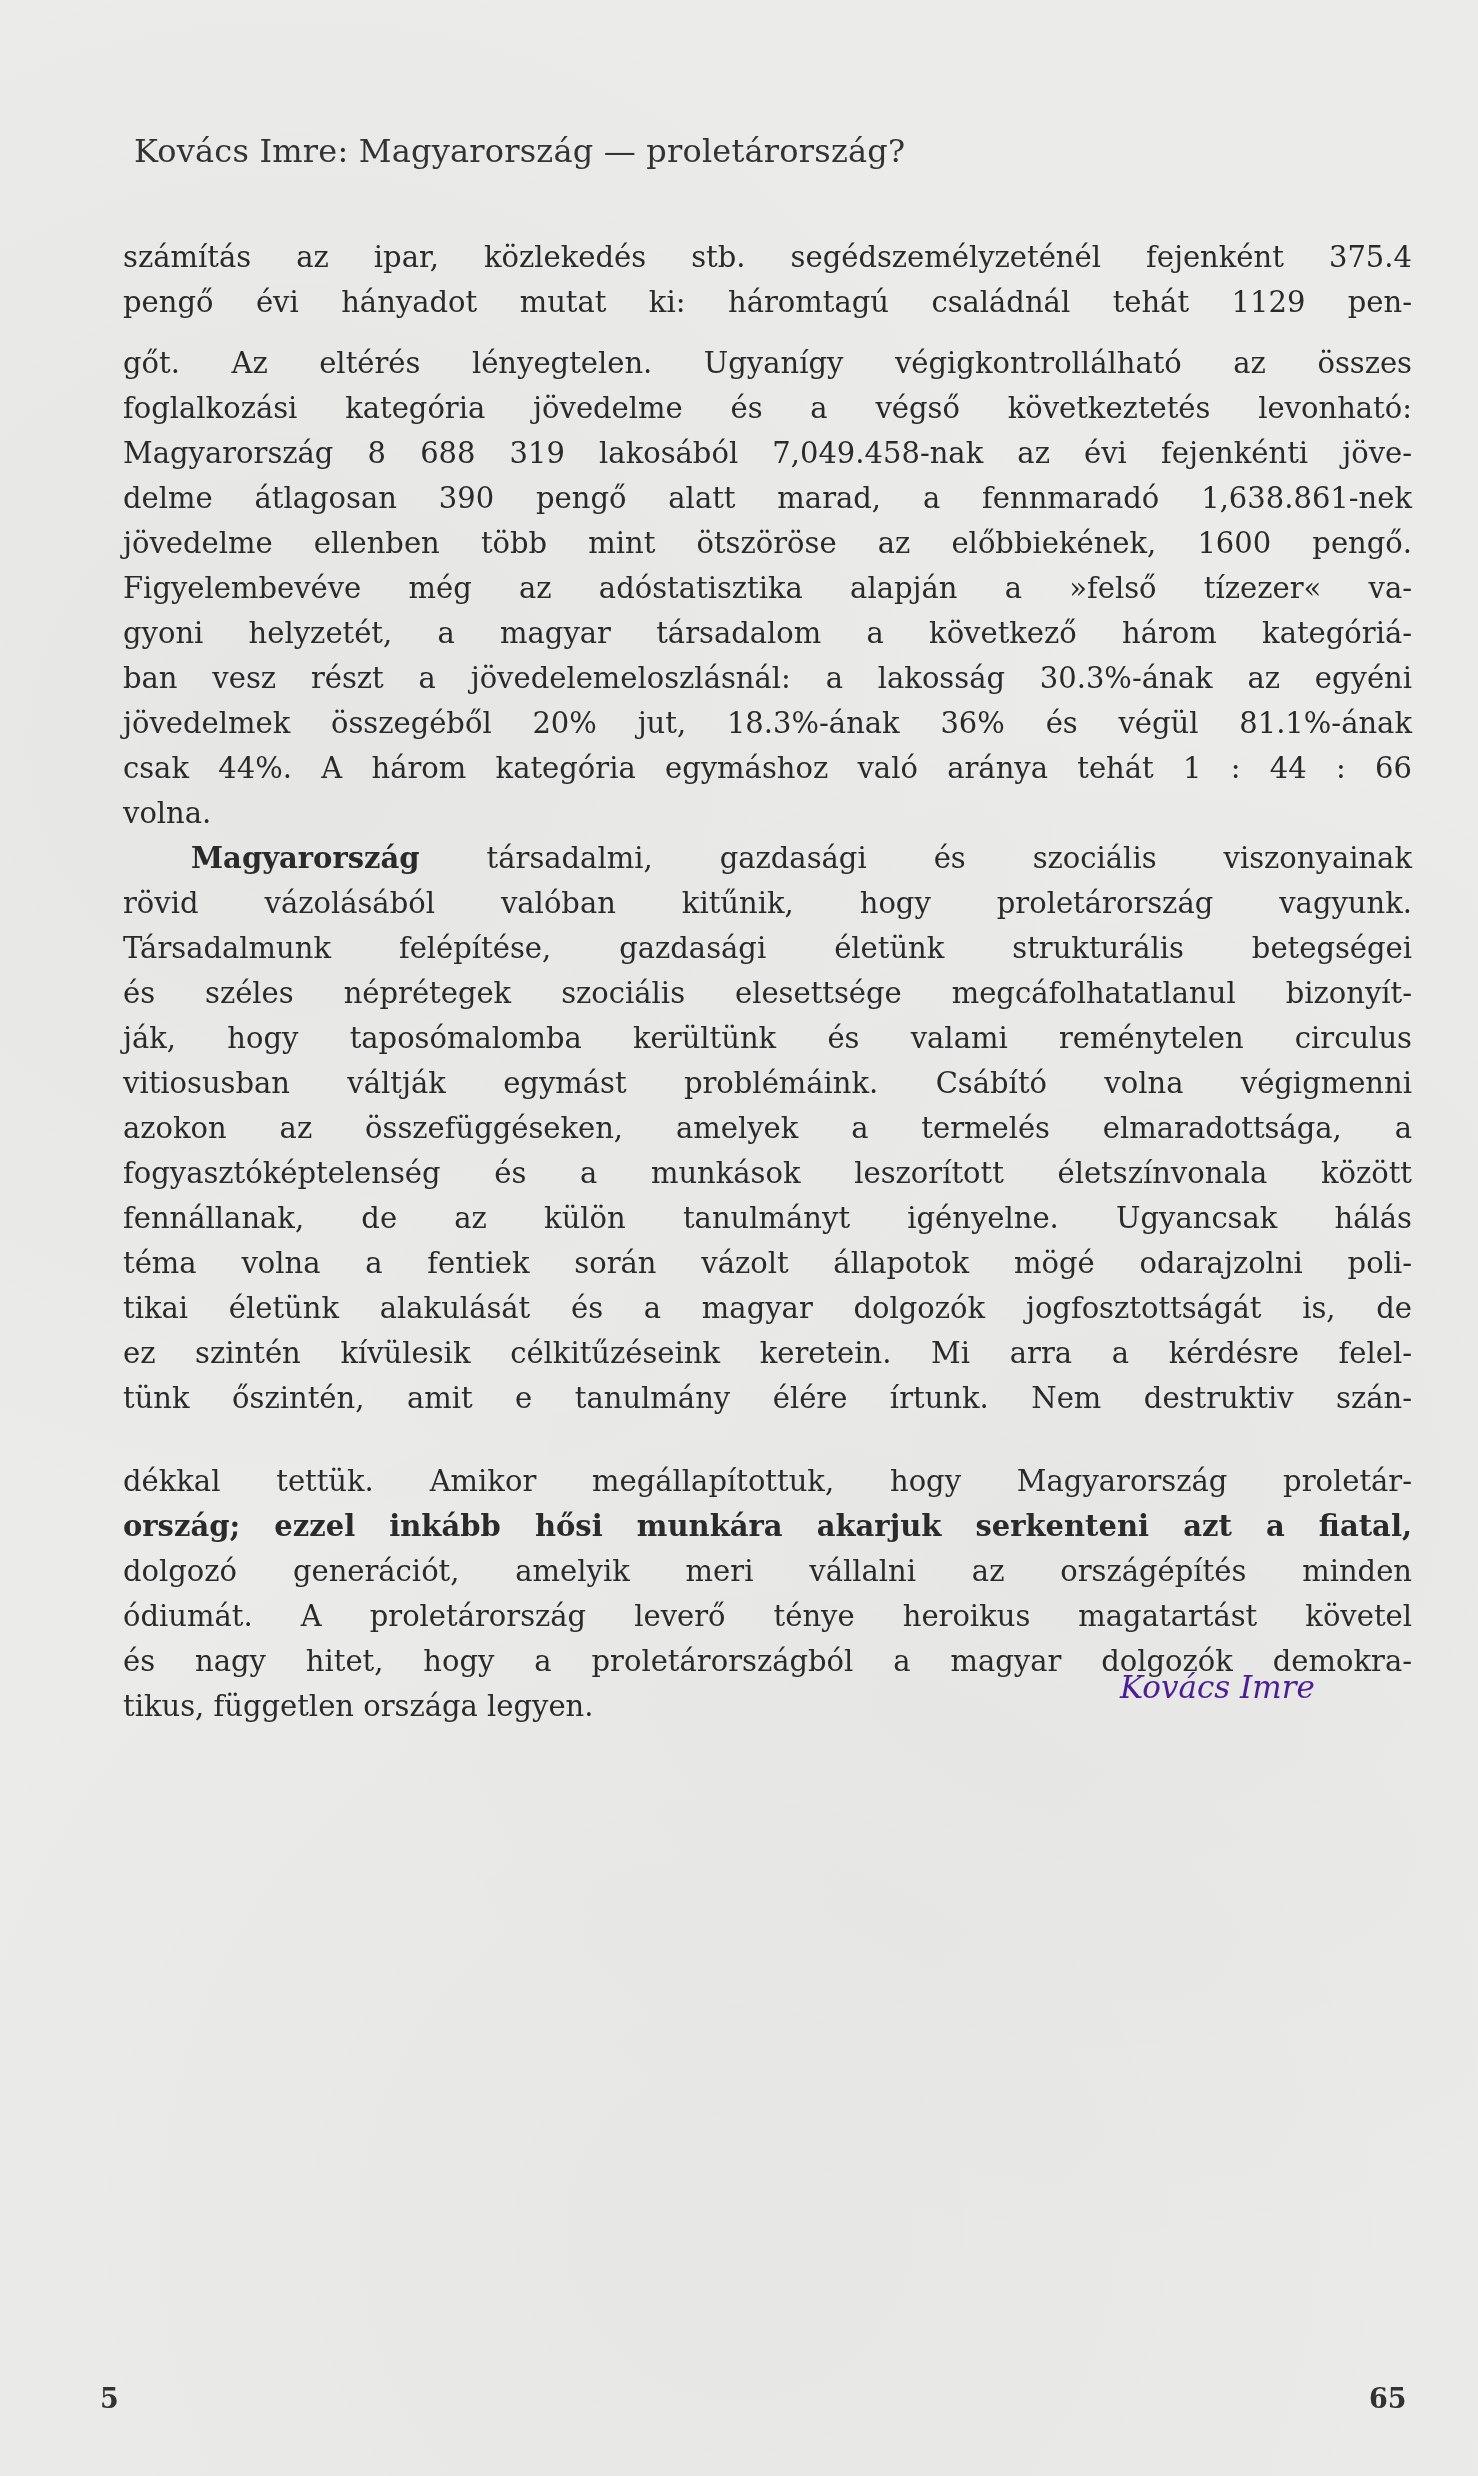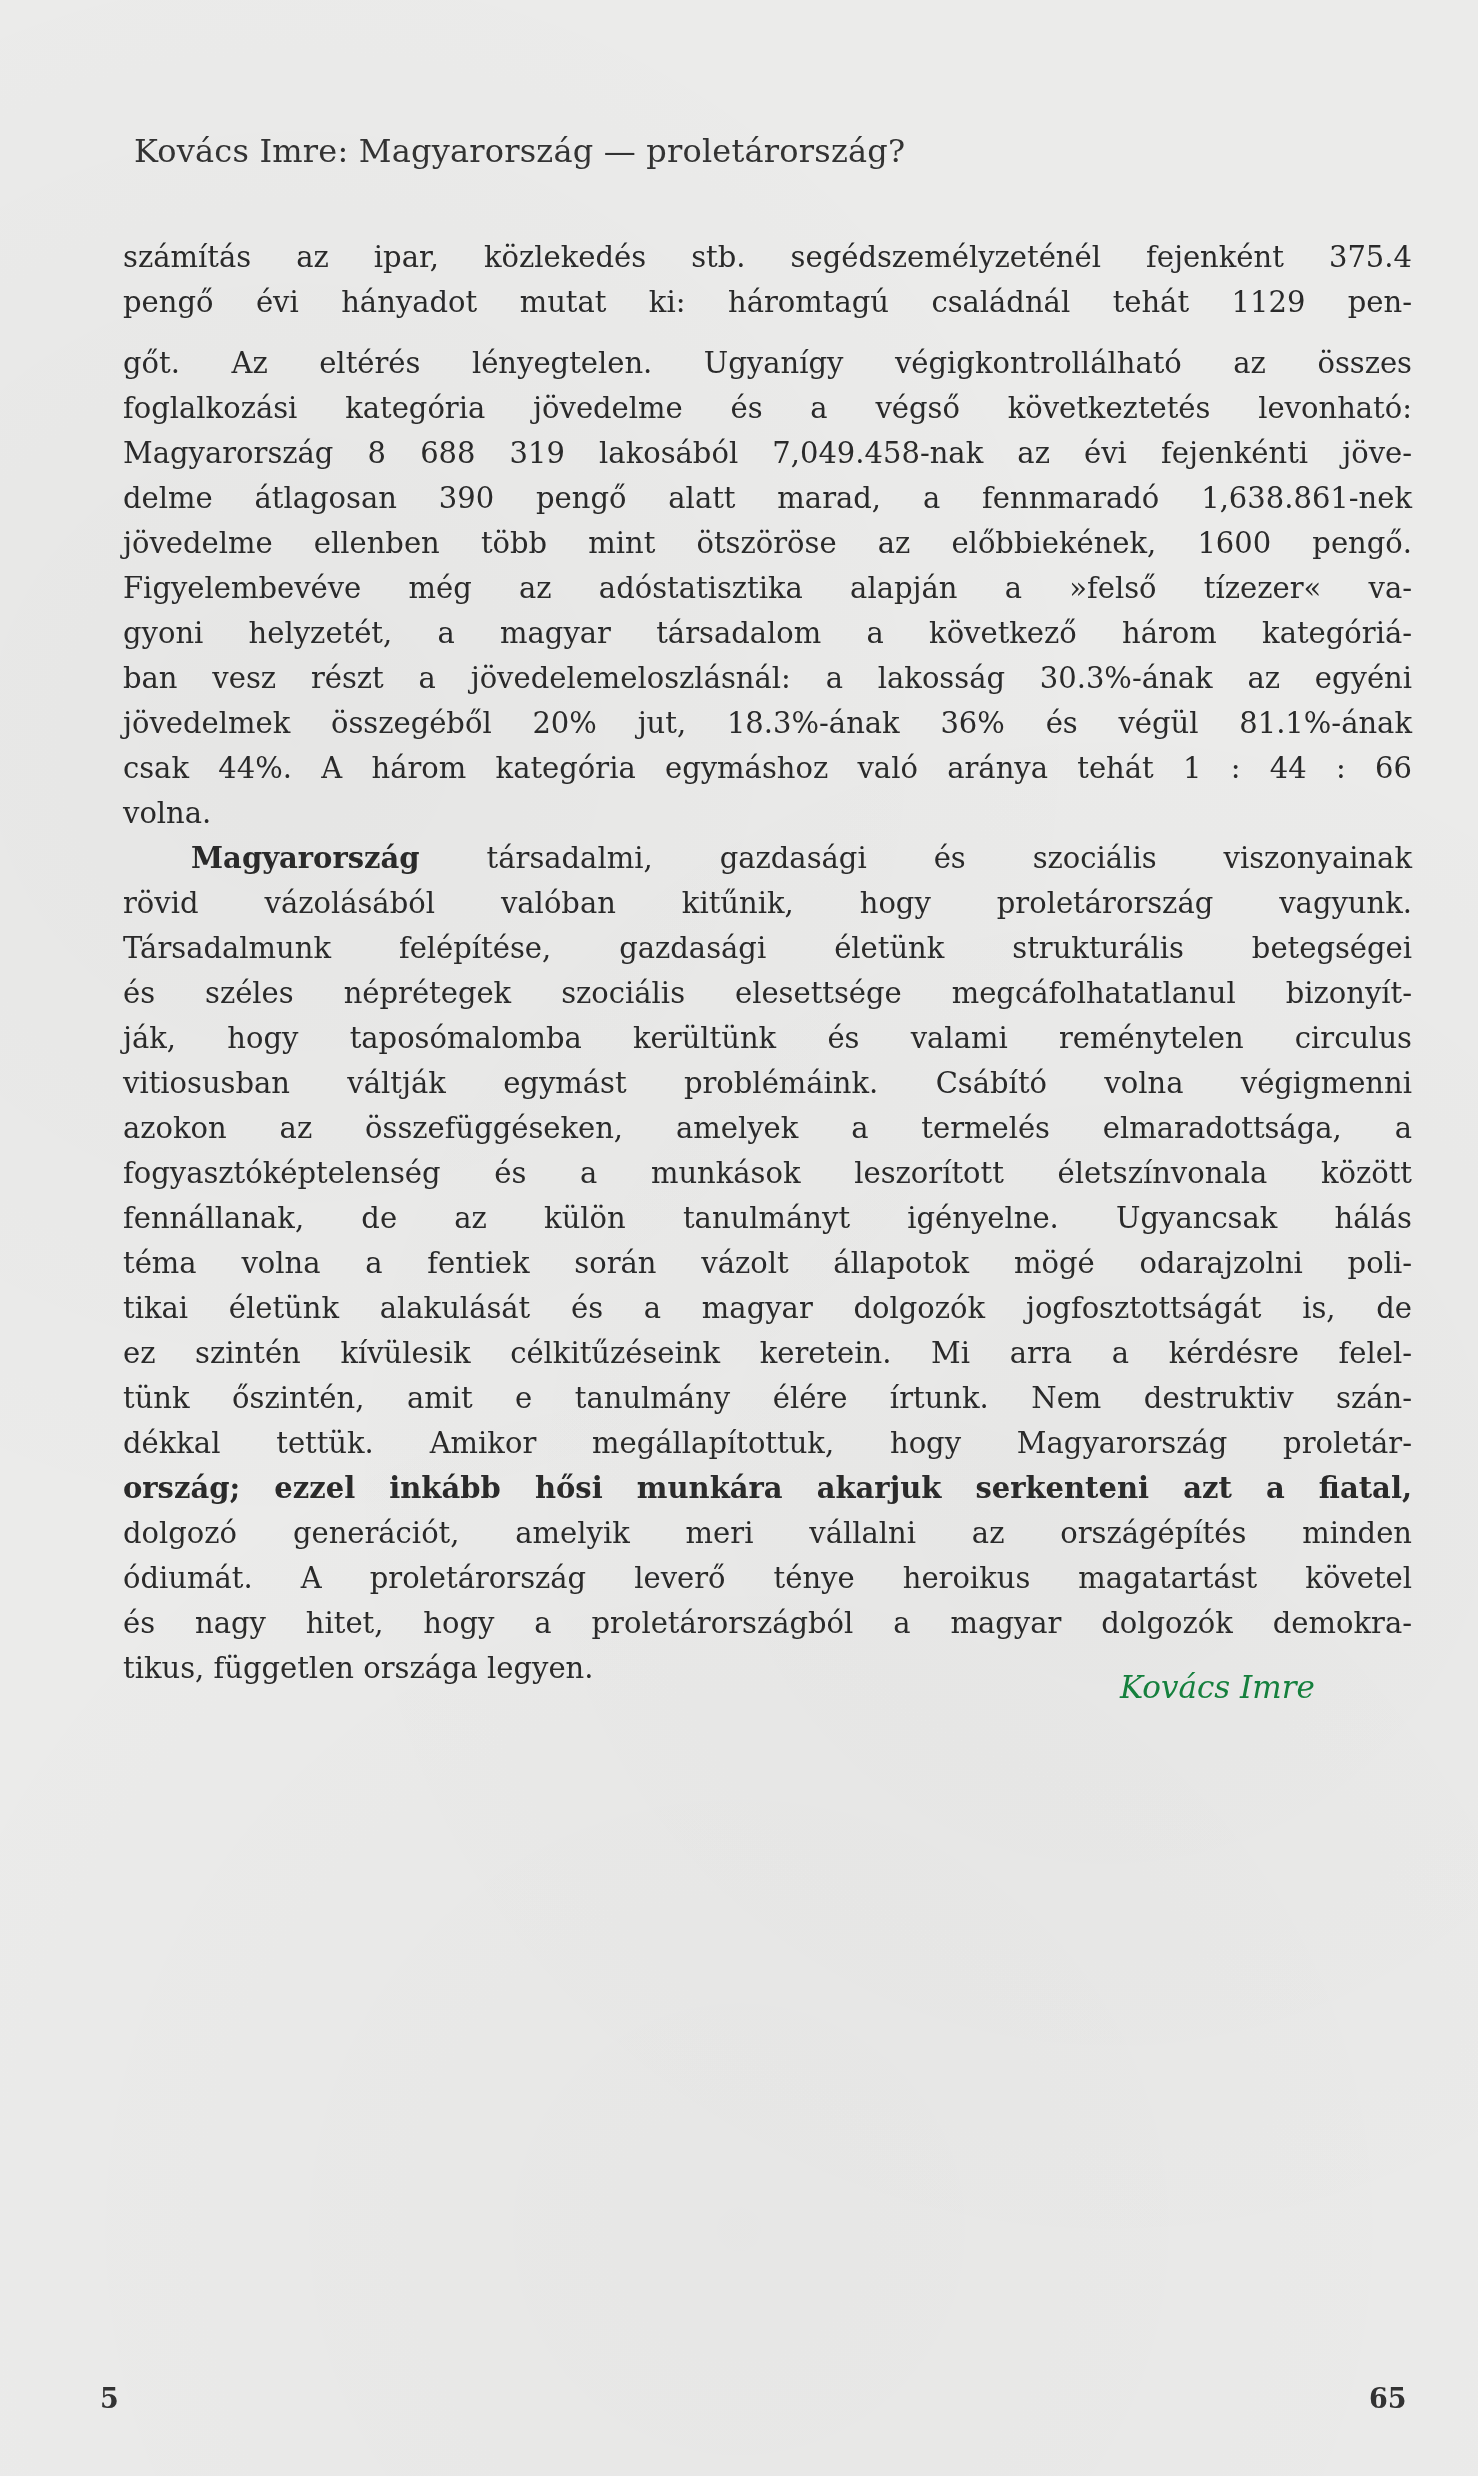--- a/index.html
+++ b/index.html
@@ -62,21 +62,21 @@
       font-weight: bold;
     }
     .signature {
       position: absolute;
       left: 1120px;
       top: 1665px;
       font-size: 31px;
       font-style: italic;
       line-height: 44px;
       white-space: nowrap;
-      color: #15803d;
+      color: #4c1d95;
     }
     .folio-left {
       position: absolute;
       left: 100px;
       top: 2379px;
       font-size: 27px;
       font-weight: bold;
       line-height: 39px;
       color: #333;
     }
@@ -123,21 +123,21 @@
     <span class="line" style="text-align-last: justify;">és széles néprétegek szociális elesettsége megcáfolhatatlanul bizonyít-</span>
     <span class="line" style="text-align-last: justify;">ják, hogy taposómalomba kerültünk és valami reménytelen circulus</span>
     <span class="line" style="text-align-last: justify;">vitiosusban váltják egymást problémáink. Csábító volna végigmenni</span>
     <span class="line" style="text-align-last: justify;">azokon az összefüggéseken, amelyek a termelés elmaradottsága, a</span>
     <span class="line" style="text-align-last: justify;">fogyasztóképtelenség és a munkások leszorított életszínvonala között</span>
     <span class="line" style="text-align-last: justify;">fennállanak, de az külön tanulmányt igényelne. Ugyancsak hálás</span>
     <span class="line" style="text-align-last: justify;">téma volna a fentiek során vázolt állapotok mögé odarajzolni poli-</span>
     <span class="line" style="text-align-last: justify;">tikai életünk alakulását és a magyar dolgozók jogfosztottságát is, de</span>
     <span class="line" style="text-align-last: justify;">ez szintén kívülesik célkitűzéseink keretein. Mi arra a kérdésre felel-</span>
     <span class="line" style="text-align-last: justify;">tünk őszintén, amit e tanulmány élére írtunk. Nem destruktiv szán-</span>
-    <span class="line" style="text-align-last: justify;">dékkal tettük. Amikor megállapítottuk, hogy Magyarország proletár-</span>
+    <span class="line" style="text-align-last: justify; margin-top: 38px;">dékkal tettük. Amikor megállapítottuk, hogy Magyarország proletár-</span>
     <span class="line" style="text-align-last: justify; font-weight: bold;">ország; ezzel inkább hősi munkára akarjuk serkenteni azt a fiatal,</span>
     <span class="line" style="text-align-last: justify;">dolgozó generációt, amelyik meri vállalni az országépítés minden</span>
     <span class="line" style="text-align-last: justify;">ódiumát. A proletárország leverő ténye heroikus magatartást követel</span>
     <span class="line" style="text-align-last: justify;">és nagy hitet, hogy a proletárországból a magyar dolgozók demokra-</span>
     <span class="line last" style="text-align-last: left;">tikus, független országa legyen.</span>
   </div>
 </div>
 
 <div class="signature">Kovács Imre</div>
 

